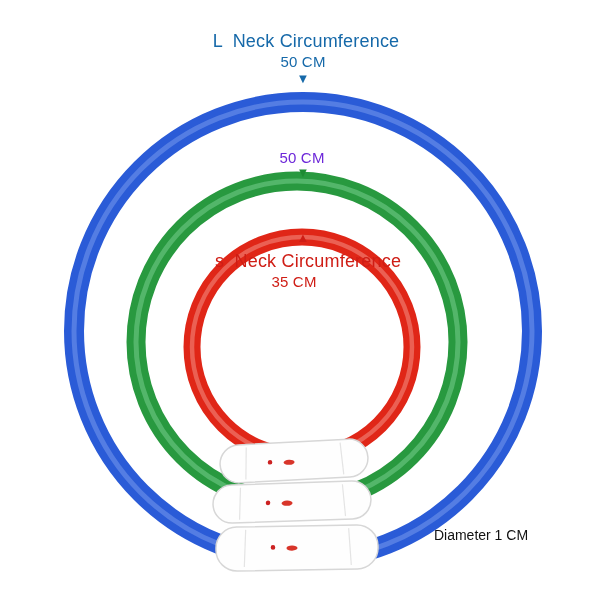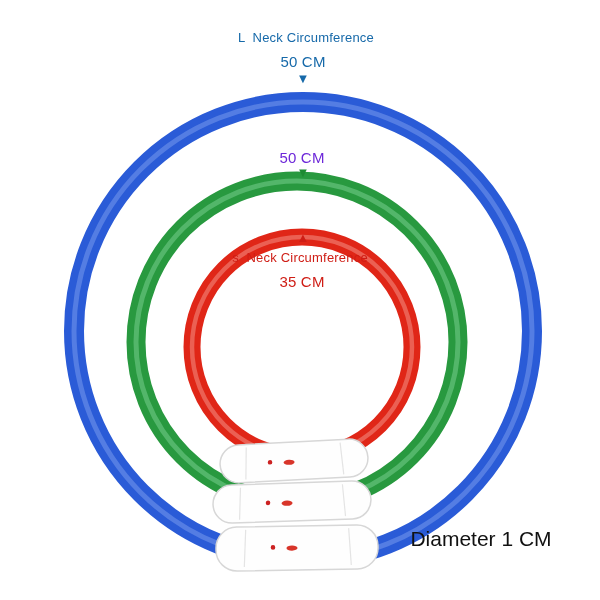--- a/index.html
+++ b/index.html
@@ -10,36 +10,36 @@
     height: 600px;
     background: #ffffff;
     overflow: hidden;
     font-family: "Liberation Sans", sans-serif;
   }
   .stage svg { position: absolute; left: 0; top: 0; }
   .annot {
     position: absolute;
     transform: translateX(-50%);
     white-space: pre;
-    font-size: 13px;
+    font-size: 18px;
     letter-spacing: 0.2px;
     line-height: 1.15;
   }
   .measure { font-size: 15px; }
   .arrow {
     position: absolute;
     transform: translateX(-50%);
     font-size: 13px;
     line-height: 1;
   }
   .diameter {
     position: absolute;
     transform: translateX(-50%);
     white-space: pre;
-    font-size: 21px;
+    font-size: 14px;
   }
 </style>
 </head>
 <body>
 
 <div class="stage">
 
   <svg width="600" height="600" viewBox="0 0 600 600">
 
     <circle cx="303" cy="331" r="229" fill="none" stroke-width="20" stroke="#2a5bd7"></circle>
@@ -77,18 +77,18 @@
   </svg>
 
   <div class="annot" style="left: 306px; top: 31px; color: rgb(22, 105, 169);">L  Neck Circumference</div>
   <div class="annot measure" style="left: 303px; top: 53px; color: rgb(22, 105, 169);">50 CM</div>
   <div class="arrow" style="left: 303px; top: 72px; color: rgb(22, 105, 169);">▼</div>
 
   <div class="annot measure" style="left: 302px; top: 149px; color: #6d28d9;">50 CM</div>
   <div class="arrow" style="left: 303px; top: 166px; color: rgb(30, 139, 51);">▼</div>
 
   <div class="arrow" style="left: 303px; top: 231px; color: rgb(207, 29, 21);">▲</div>
-  <div class="annot" style="left: 300px; top: 251px; color: rgb(207, 29, 21);">s  Neck Circumference</div>
-  <div class="annot measure" style="left: 294px; top: 273px; color: rgb(207, 29, 21); margin-left: 8px;">35 CM</div>
+  <div class="annot" style="left: 308px; top: 251px; color: rgb(207, 29, 21);">s  Neck Circumference</div>
+  <div class="annot measure" style="left: 294px; top: 273px; color: rgb(207, 29, 21);">35 CM</div>
 
   <div class="diameter" style="left: 481px; top: 527px; color: rgb(17, 17, 17);">Diameter 1 CM</div>
 
 </div>
 
 </body></html>

